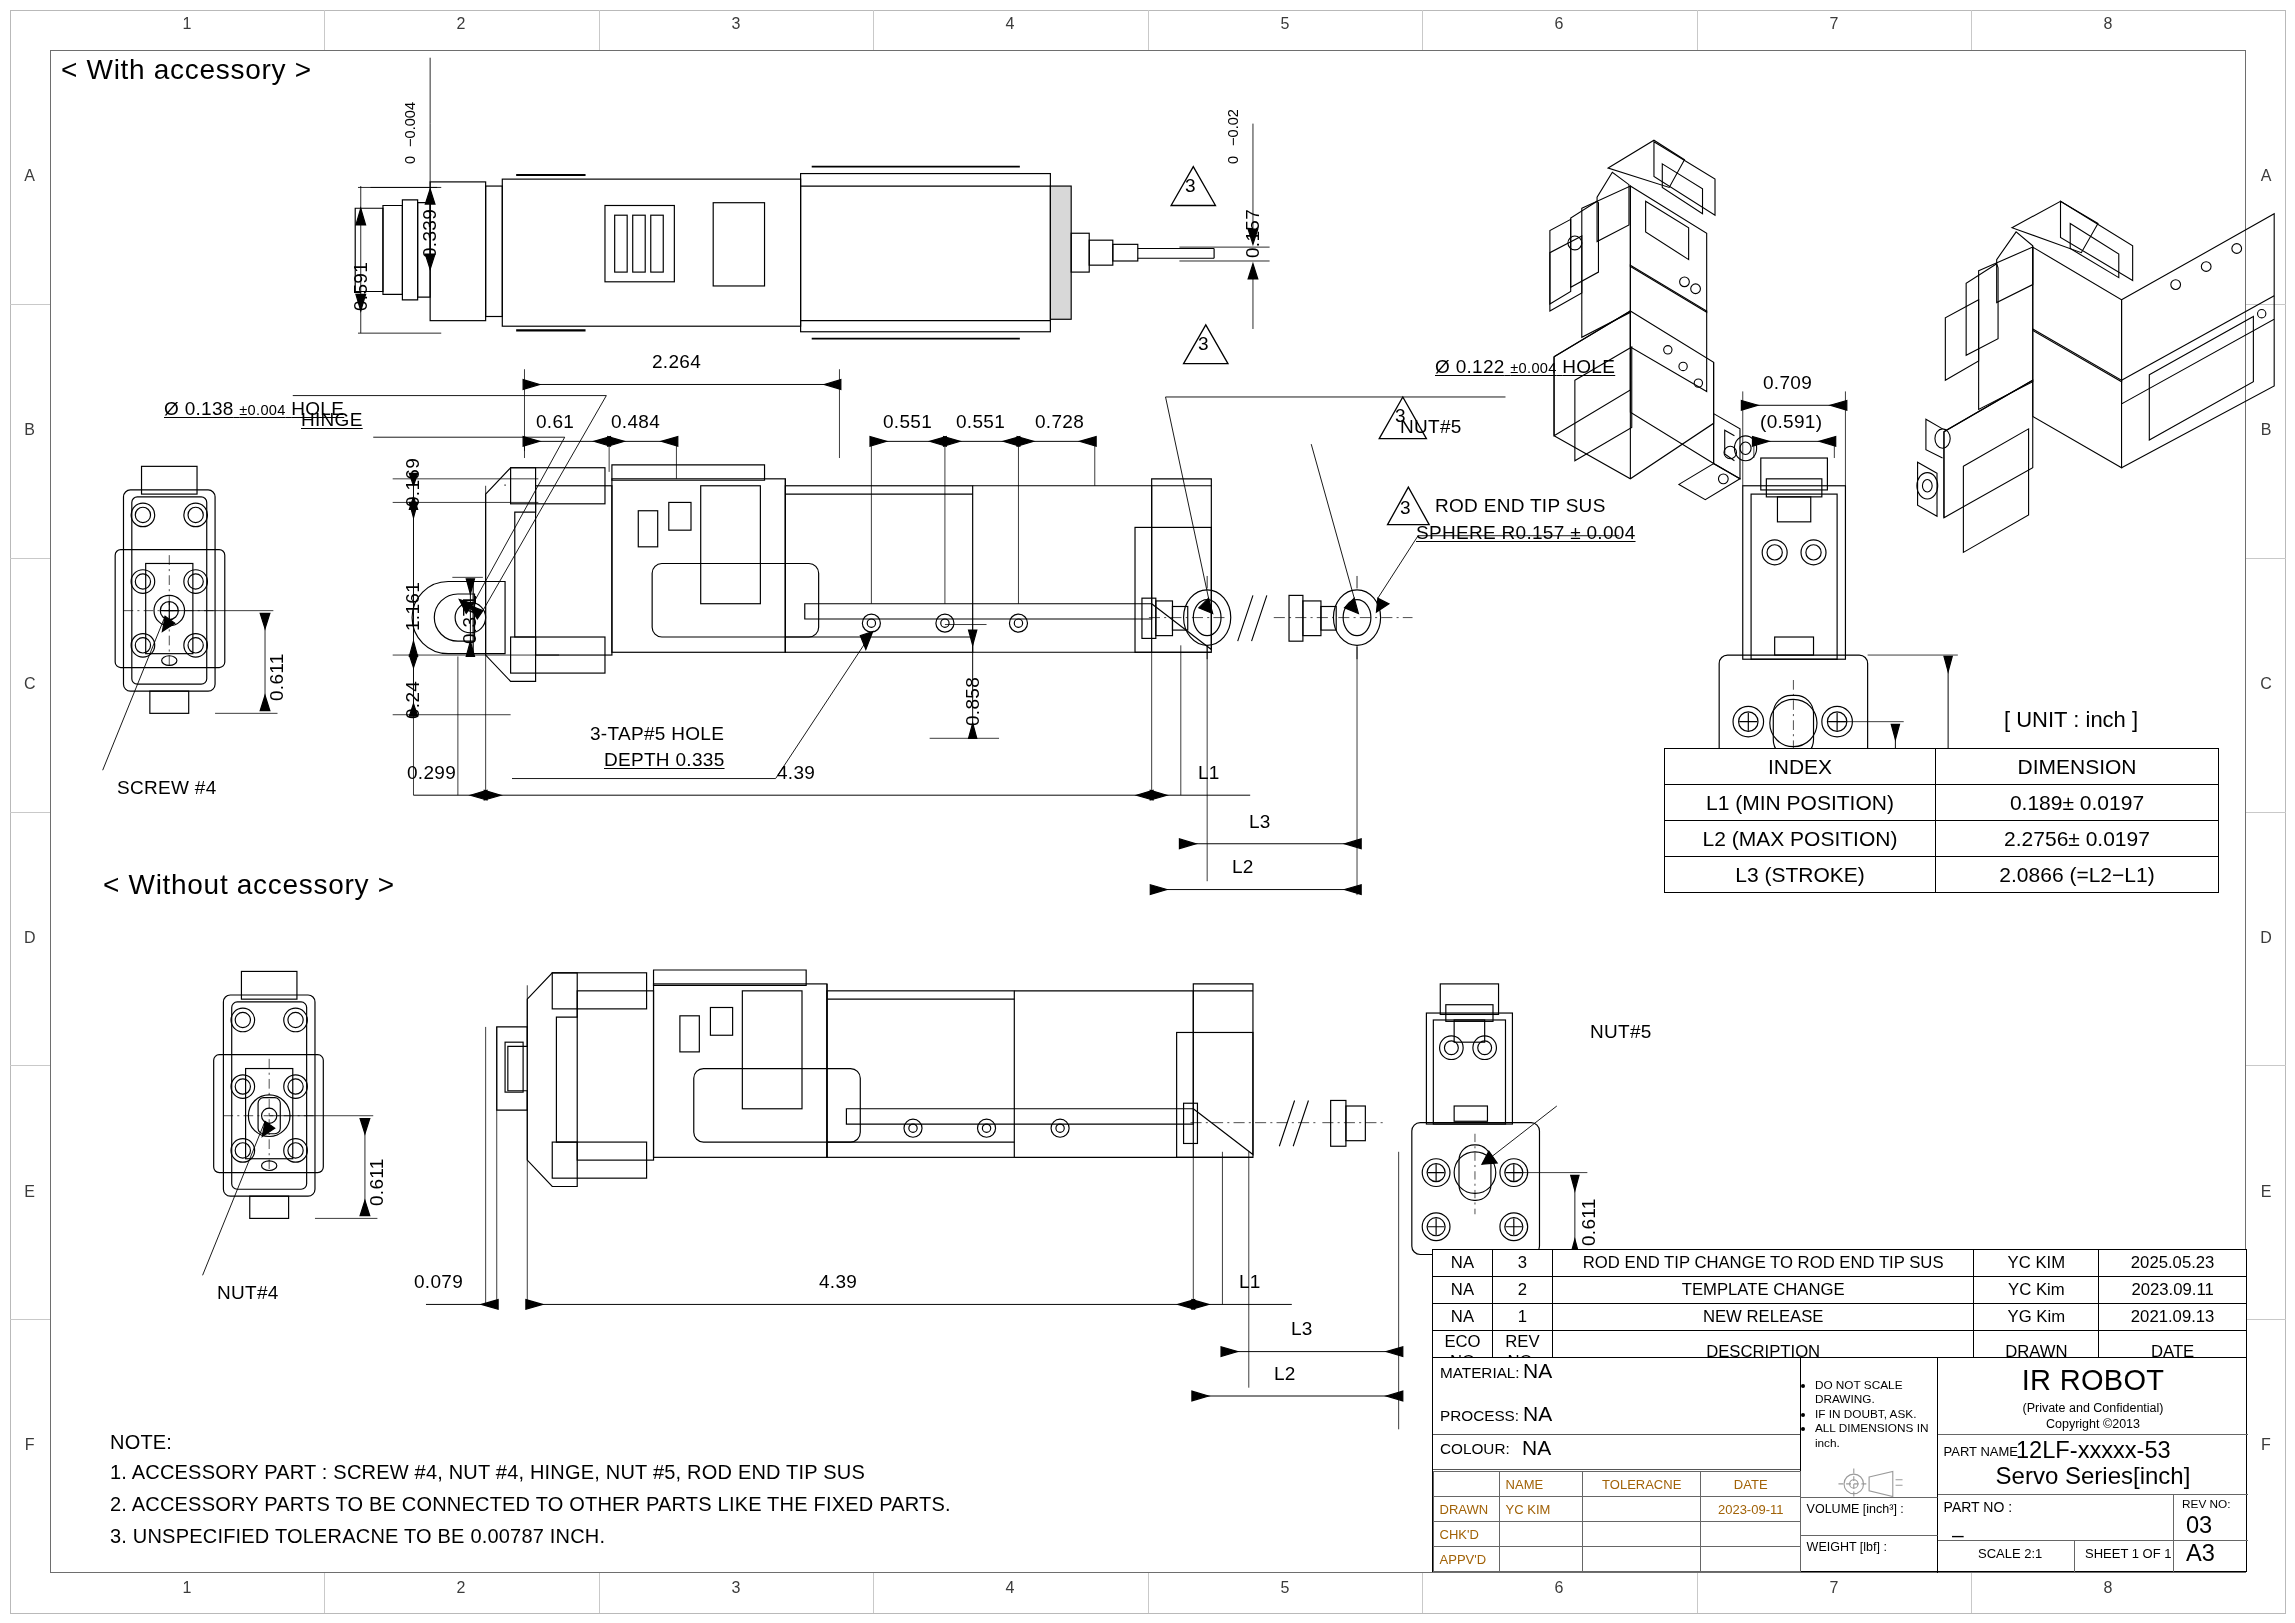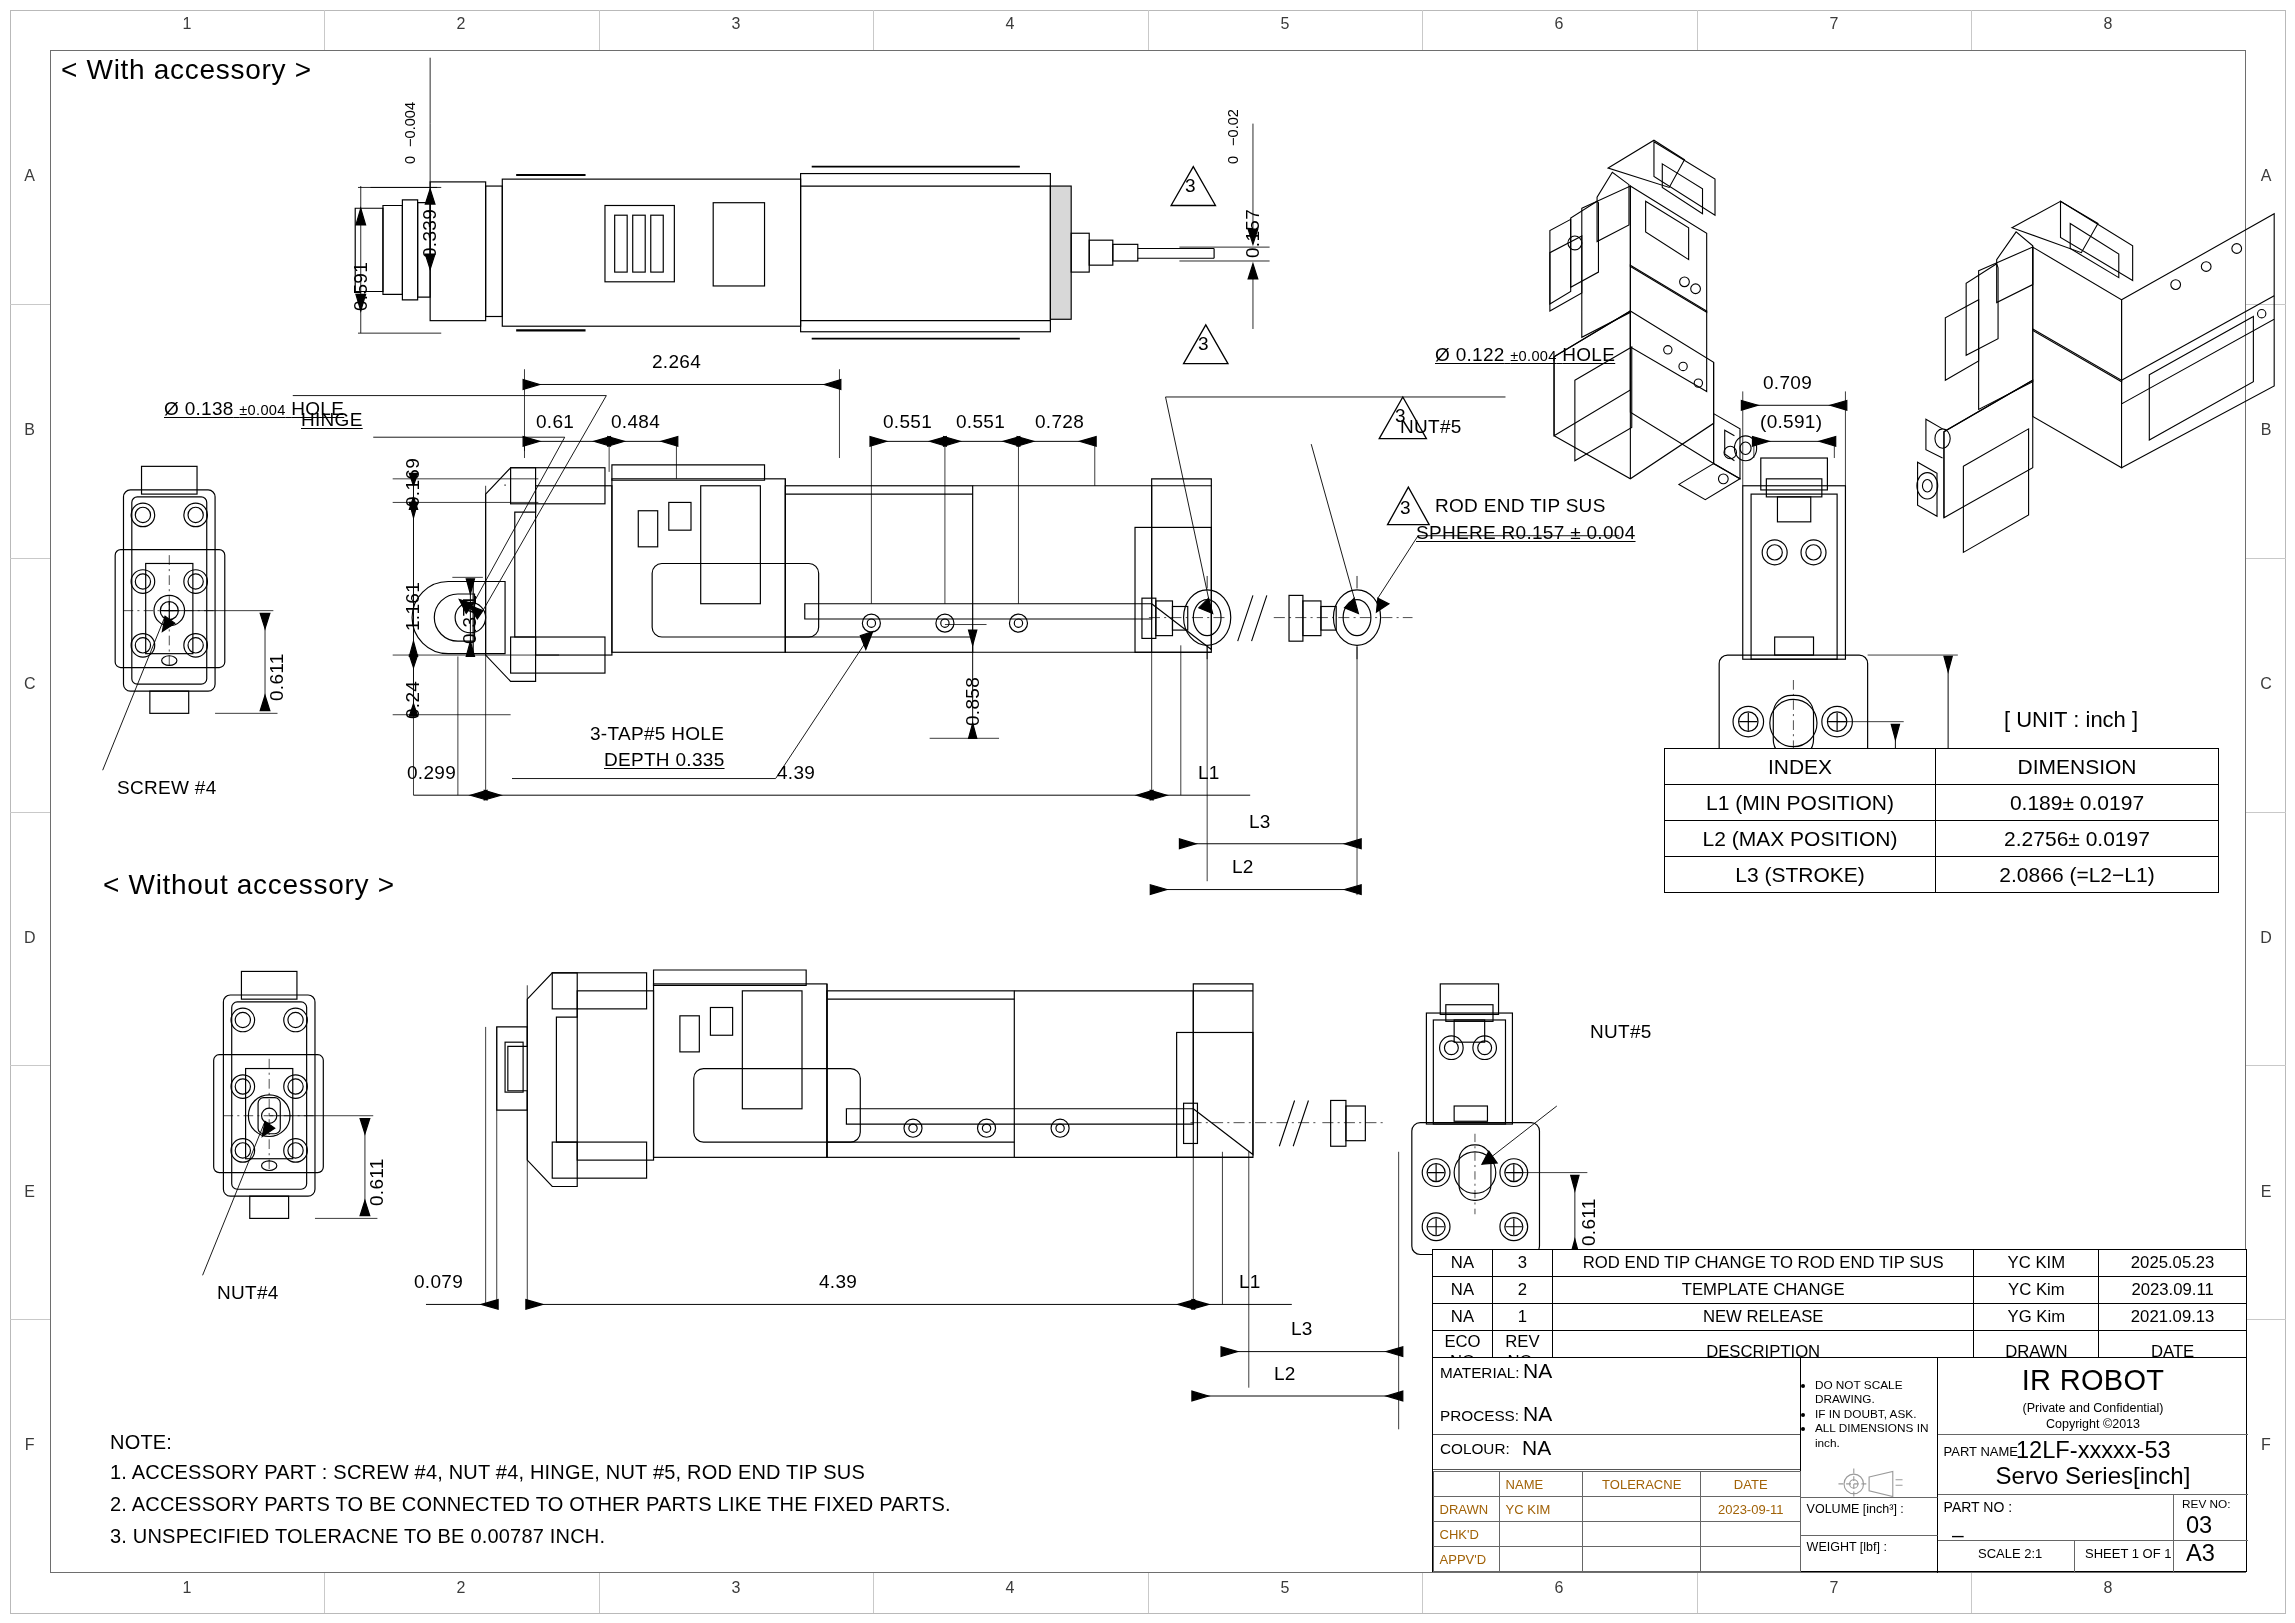--- a/index.html
+++ b/index.html
@@ -708,21 +708,21 @@
   <div class="t dim" style="left:1185px; top:175px;">3</div>
   <div class="t dim" style="left:1198px; top:333px;">3</div>
   <div class="t dim" style="left:1395px; top:405px;">3</div>
   <div class="t dim" style="left:1400px; top:497px;">3</div>
 
   <div class="t dim u" style="left:164px; top:366px;margin-top:32px;"><span>Ø 0.138</span> <span class="dim-sm">±0.004</span> <span>HOLE</span></div>
   <div class="t dim u" style="left:301px; top:409px;">HINGE</div>
   <div class="t dim" style="left:117px; top:777px;">SCREW #4</div>
   <div class="t dim" style="left:217px; top:1282px;">NUT#4</div>
 
-  <div class="t dim u" style="left:1435px; top:344px;"><span>Ø 0.122</span> <span class="dim-sm">±0.004</span> <span>HOLE</span></div>
+  <div class="t dim u" style="left:1435px; top:356px;"><span>Ø 0.122</span> <span class="dim-sm">±0.004</span> <span>HOLE</span></div>
   <div class="t dim" style="left:1400px; top:416px;">NUT#5</div>
   <div class="t dim" style="left:1435px; top:495px;">ROD END TIP SUS</div>
   <div class="t dim u" style="left:1416px; top:522px;">SPHERE R0.157 ± 0.004</div>
   <div class="t dim" style="left:1590px; top:1021px;">NUT#5</div>
 
   <div class="t dim" style="left:590px; top:723px;">3-TAP#5 HOLE</div>
   <div class="t dim u" style="left:604px; top:749px;">DEPTH 0.335</div>
 
   <div class="t dim" style="left:652px; top:351px;">2.264</div>
   <div class="t dim" style="left:536px; top:411px;">0.61</div>

